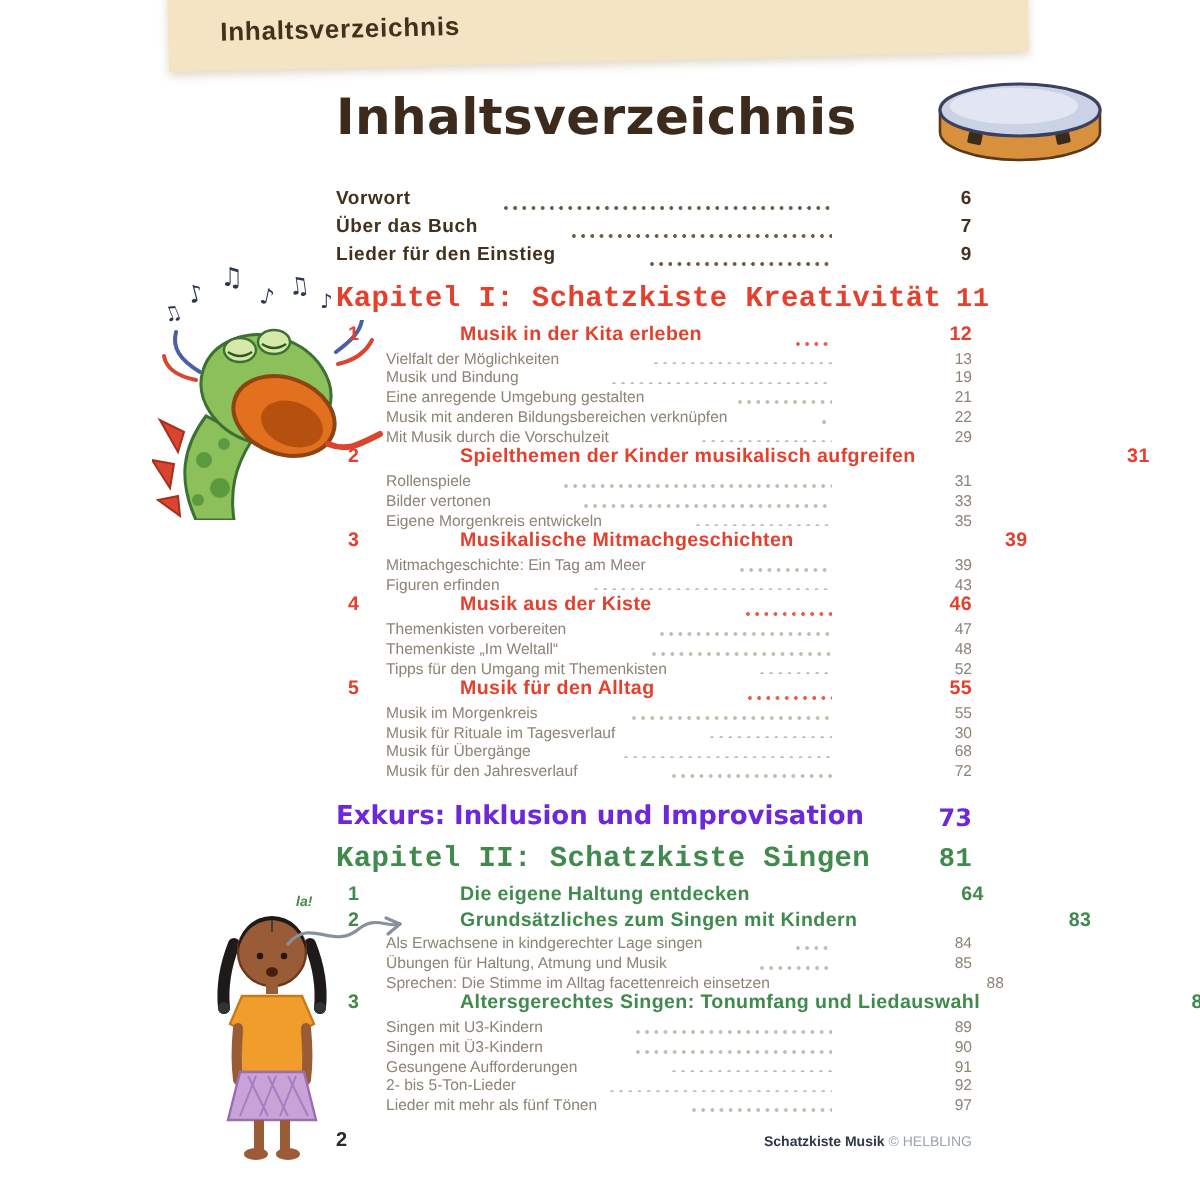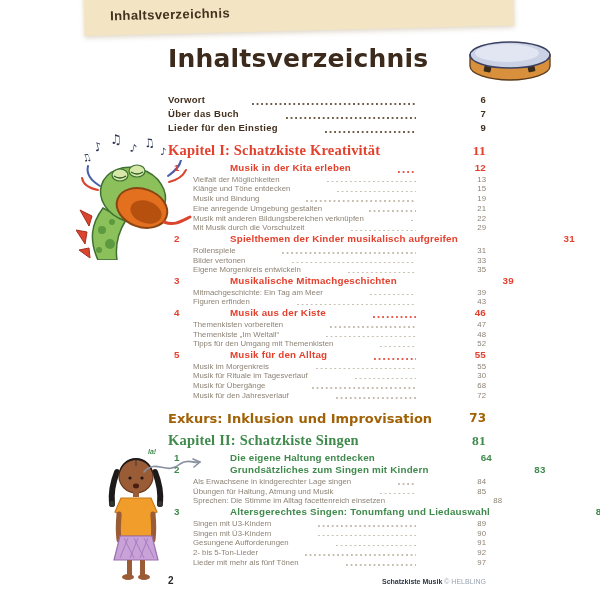--- a/index.html
+++ b/index.html
@@ -34,32 +34,32 @@
   }
   .pagenum{width:24px;text-align:right;flex:none;}
 
   .fm-row{font-weight:bold;color:#43301d;font-size:9.5px;height:14px;--dot:#6e5c46;letter-spacing:.3px;}
 
   .c1{--accent:var(--accent1,#e4402e);}
   .c2{--accent:var(--accent2,#3f8a4c);}
   .chap-head{
     display:flex;align-items:flex-end;font-size:14.5px;font-weight:bold;
     color:var(--accent);margin:6px 0 3px;line-height:17px;
-    font-family:Liberation Serif, serif;letter-spacing:.2px;
+    font-family:Liberation Mono, monospace;letter-spacing:.2px;
   }
   .chap-head .pagenum{margin-left:auto;font-size:13.5px;}
 
   .sec-row{font-size:9.8px;font-weight:bold;color:var(--accent);height:12.5px;--dot:var(--accent);letter-spacing:.2px;}
   .sec-row .num{width:14px;padding-left:6px;flex:none;}
   .sec-row .leader{opacity:.85;margin-bottom:2px;}
   .sub-row{padding-left:25px;font-size:7.8px;color:#8d8376;height:9.8px;--dot:#c6bfb1;}
   .sub-row .leader{margin-bottom:2px;height:1.6px;}
 
   .exkurs-row{
-    display:flex;align-items:flex-start;font-size:13px;font-weight:bold;color:#a16207;
+    display:flex;align-items:center;font-size:13px;font-weight:bold;color:#6d28d9;
     margin:10px 0 0;height:15px;font-family:"DejaVu Sans",sans-serif;
   }
   .exkurs-row .pagenum{margin-left:auto;font-size:12px;}
 
   .footer{display:flex;align-items:baseline;margin-top:7px;}
   .footer-page{font-size:10px;font-weight:bold;color:#2a2a2a;}
   .footer-right{margin-left:auto;font-size:7px;}
   .brand{font-weight:bold;color:#2e3947;}
   .copy{color:#9aa3b2;}
 
@@ -199,25 +199,20 @@
           <span class="lbl">Musik in der Kita erleben</span>
           <span class="leader"></span>
           <span class="pagenum">12</span>
         </div>
         <div class="row sub-row">
           <span class="lbl">Vielfalt der Möglichkeiten</span>
           <span class="leader"></span>
           <span class="pagenum">13</span>
         </div>
         <div class="row sub-row">
-          <span class="lbl">Klänge und Töne entdecken</span>
-          <span class="leader"></span>
-          <span class="pagenum">15</span>
-        </div>
-        <div class="row sub-row">
           <span class="lbl">Musik und Bindung</span>
           <span class="leader"></span>
           <span class="pagenum">19</span>
         </div>
         <div class="row sub-row">
           <span class="lbl">Eine anregende Umgebung gestalten</span>
           <span class="leader"></span>
           <span class="pagenum">21</span>
         </div>
         <div class="row sub-row">

